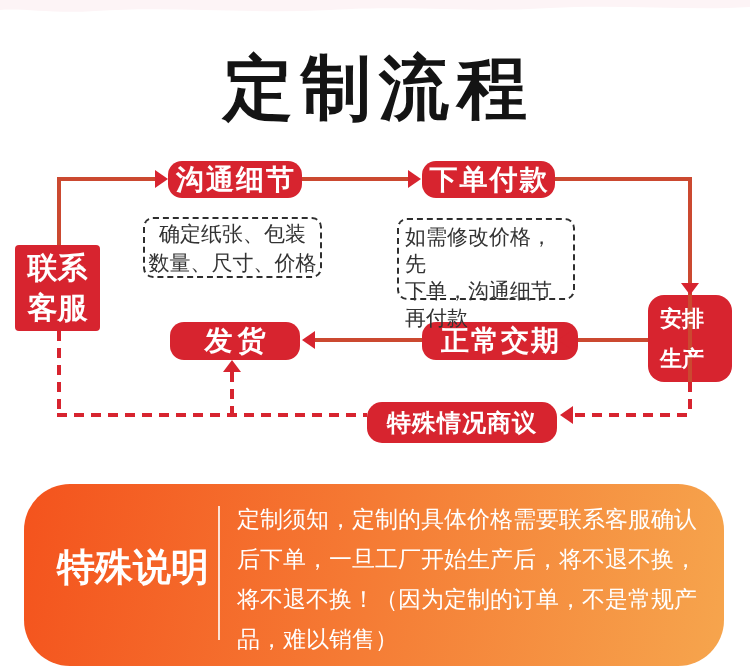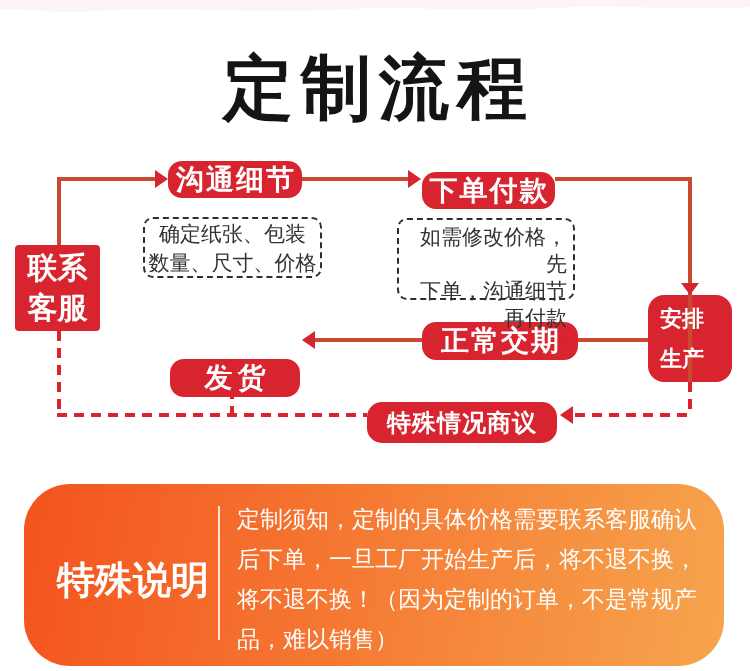--- a/index.html
+++ b/index.html
@@ -28,35 +28,35 @@
   .arr.down{border-left:9px solid transparent;border-right:9px solid transparent;border-top:12px solid #d7242f;}
   .arr.up{border-left:9px solid transparent;border-right:9px solid transparent;border-bottom:12px solid #d7242f;}
   
   .node{
     position:absolute;background:#d7242f;color:#ffffff;font-weight:bold;
     display:flex;flex-direction:column;align-items:center;justify-content:center;
     border-radius:14px;z-index:2;text-align:left;
   }
   #n-contact{left:15px;top:245px;width:85px;height:86px;font-size:30px;line-height:40px;border-radius:4px;}
   #n-communicate{left:168px;top:161px;width:134px;height:37px;font-size:28px;letter-spacing:2px;text-indent:2px;}
-  #n-order{left:422px;top:161px;width:133px;height:37px;font-size:28px;letter-spacing:2px;text-indent:2px;margin-top:11px;}
+  #n-order{left:422px;top:161px;width:133px;height:37px;font-size:28px;letter-spacing:2px;text-indent:2px;}
   #n-arrange-bg{left:648px;top:295px;width:84px;height:87px;border-radius:16px;}
   #n-arrange-text{left:648px;top:295px;width:68px;height:87px;font-size:22px;line-height:40px;
     background:transparent;z-index:4;}
   #n-delivery{left:422px;top:322px;width:156px;height:38px;font-size:28px;letter-spacing:2px;text-indent:2px;}
-  #n-ship{left:170px;top:322px;width:130px;height:38px;font-size:28px;letter-spacing:5px;text-indent:5px;margin-top:37px;}
+  #n-ship{left:170px;top:322px;width:130px;height:38px;font-size:28px;letter-spacing:5px;text-indent:5px;}
   #n-special{left:367px;top:402px;width:190px;height:41px;font-size:24px;letter-spacing:1px;border-radius:15px;}
   
   .note{
     position:absolute;border:2px dashed #2e2e2e;border-radius:10px;color:#333333;
     font-size:21px;line-height:29px;z-index:2;box-sizing:border-box;background:transparent;
   }
   #note-paper{left:143px;top:217px;width:179px;height:61px;
     display:flex;flex-direction:column;align-items:center;justify-content:center;text-align:center;}
-  #note-price{left:397px;top:218px;width:178px;height:82px;padding:3px 6px;line-height:27px;text-align:right;}
+  #note-price{left:397px;top:218px;width:178px;height:82px;padding:3px 6px;line-height:27px;text-align:left;}
   
   #c1{left:57px;top:177px;width:4px;height:68px;}
   #c2{left:57px;top:177px;width:98px;height:4px;}
   #a1{left:155px;top:170px;}
   #c3{left:302px;top:177px;width:106px;height:4px;}
   #a2{left:408px;top:170px;}
   #c4{left:555px;top:177px;width:137px;height:4px;}
   #c5{left:688px;top:177px;width:4px;height:205px;z-index:3;}
   #a3{left:681px;top:283px;}
   #c6{left:571px;top:338px;width:77px;height:4px;}
@@ -69,21 +69,21 @@
   #a6{left:223px;top:360px;}
   #d4{left:688px;top:382px;height:33px;}
   #d5{left:575px;top:413px;width:115px;}
   #a7{left:560px;top:406px;}
   
   #banner{
     position:absolute;left:24px;top:484px;width:700px;height:182px;border-radius:46px;
     background:linear-gradient(100deg,#f4531d 0%,#f6a54d 100%);z-index:2;color:#ffffff;
   }
   #banner-label{position:absolute;left:18px;top:58px;width:182px;text-align:center;
-    font-size:38px;font-weight:bold;margin-top:13px;}
+    font-size:38px;font-weight:bold;}
   #banner-divider{position:absolute;left:194px;top:22px;width:2px;height:134px;
     background:rgba(255,255,255,0.8);}
   #banner-text{position:absolute;left:213px;top:15px;font-size:23px;line-height:40px;}
 </style>
 </head>
 <body>
 
 <div class="page">
 
   <svg class="wave" width="750" height="20" viewBox="0 0 750 20">

